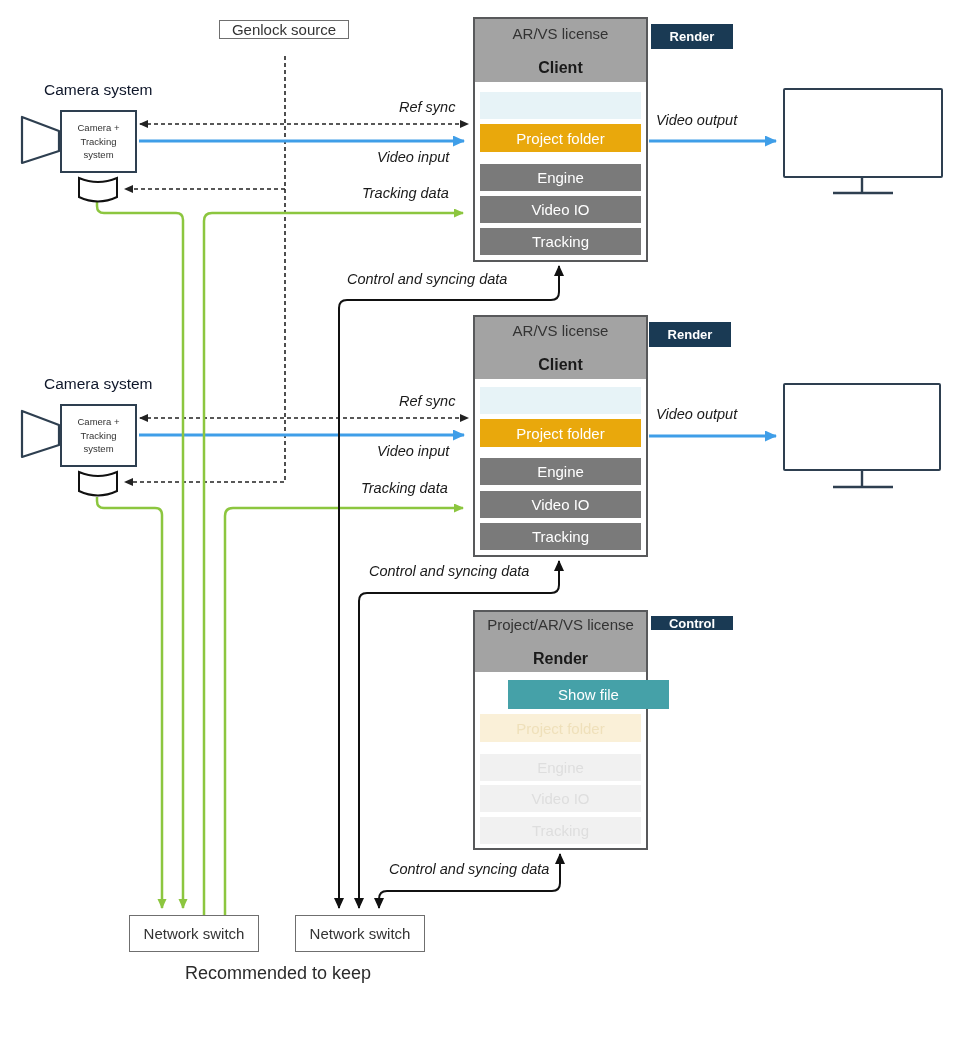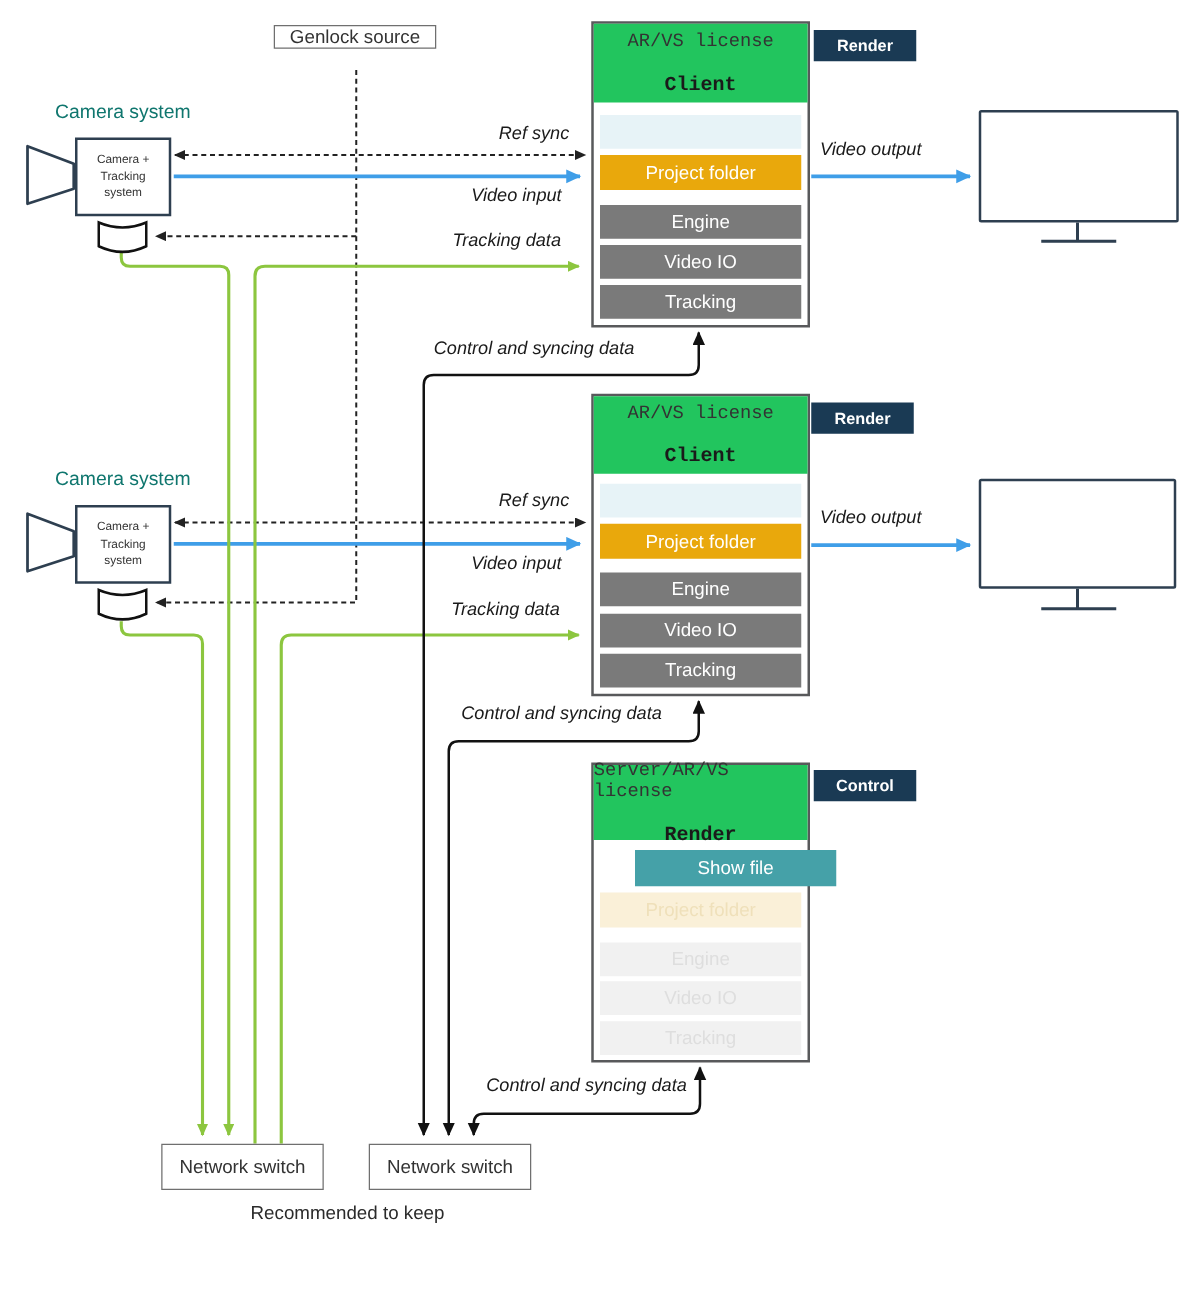--- a/index.html
+++ b/index.html
@@ -2,44 +2,44 @@
 <html><head>
 <meta charset="utf-8">
 <style>
   html,body{margin:0;padding:0;background:#fff;}
   *{box-sizing:border-box;}
   #stage{position:relative;width:961px;height:1039px;background:#fff;
          font-family:"Liberation Sans",sans-serif;color:#333;overflow:hidden;}
   #wires{position:absolute;left:0;top:0;width:961px;height:1039px;pointer-events:none;}
 
   .panel{position:absolute;background:#fff;border:2px solid #58595b;}
-  .panel-header{position:absolute;left:0;top:0;width:100%;background:#22c55e;
-                display:flex;flex-direction:column;align-items:center;justify-content:center;gap:17px;font-family:Liberation Mono, monospace;}
+  .panel-header{position:absolute;left:0;top:0;width:100%;background:#a3a3a3;
+                display:flex;flex-direction:column;align-items:center;justify-content:center;gap:17px;}
   .panel-license{font-size:15px;color:#333;}
   .panel-role{font-size:16px;font-weight:bold;color:#1a1a1a;}
   .row{position:absolute;left:5px;width:161px;display:flex;align-items:center;justify-content:center;
        font-size:15px;color:#fff;}
   .row-blue{background:#e7f3f7;}
   .row-orange{background:#e9a80c;}
   .row-gray{background:#7a7a7a;}
   .row-teal{background:#45a1a8;margin-left:28px;}
   .row-faded-orange{background:#faf0d8;color:#efe0ba;}
   .row-faded-gray{background:#f1f1f1;color:#dedede;}
   .tag{position:absolute;background:#1a3a54;color:#fff;font-size:13px;font-weight:600;
        display:flex;align-items:center;justify-content:center;}
 
   .outline-box{position:absolute;background:#fff;border:1.6px solid #6f6f6f;
                display:flex;align-items:center;justify-content:center;font-size:15px;color:#333;}
   .monitor{position:absolute;background:#fff;border:2.5px solid #2e3f50;border-radius:2px;}
   .cam-body{position:absolute;background:#fff;border:2.2px solid #2e3f50;
             display:flex;flex-direction:column;align-items:center;justify-content:center;
             font-size:9.5px;line-height:1.45;color:#333;text-align:right;}
-  .title-label{position:absolute;font-size:15.5px;color:#0f766e;}
+  .title-label{position:absolute;font-size:15.5px;color:#0f172a;}
   .lbl{position:absolute;font-style:italic;font-size:14.5px;color:#1a1a1a;white-space:nowrap;}
-  .note{position:absolute;text-align:center;font-size:15px;line-height:1.25;color:#2b2b2b;}
+  .note{position:absolute;text-align:center;font-size:18px;line-height:1.25;color:#2b2b2b;}
 </style>
 </head>
 <body>
 
 <div id="stage">
 
   <svg id="wires" viewBox="0 0 961 1039">
     <defs>
       <marker id="mDash" markerUnits="userSpaceOnUse" markerWidth="10" markerHeight="10" refX="8" refY="4" orient="auto-start-reverse">
         <path d="M0,0 L9,4 L0,8 Z" fill="#222"></path>
@@ -126,30 +126,30 @@
     <div class="row row-gray" style="top:141px;height:27px;">Engine</div>
     <div class="row row-gray" style="top:174px;height:27px;">Video IO</div>
     <div class="row row-gray" style="top:206px;height:27px;">Tracking</div>
   </div>
   <div class="tag" style="left:649px;top:322px;width:82px;height:25px;">Render</div>
 
   <div class="monitor" style="left:783px;top:383px;width:158px;height:88px;"></div>
 
   <div class="panel" style="left:473px;top:610px;width:175px;height:240px;">
     <div class="panel-header" style="height:60px;">
-      <span class="panel-license">Server/AR/VS license</span>
+      <span class="panel-license">Project/AR/VS license</span>
       <span class="panel-role">Render</span>
     </div>
     <div class="row row-teal" style="top:68px;height:29px;">Show file</div>
     <div class="row row-faded-orange" style="top:102px;height:28px;">Project folder</div>
     <div class="row row-faded-gray" style="top:142px;height:27px;">Engine</div>
     <div class="row row-faded-gray" style="top:173px;height:27px;">Video IO</div>
     <div class="row row-faded-gray" style="top:205px;height:27px;">Tracking</div>
   </div>
-  <div class="tag" style="left:651px;top:616px;width:82px;height:25px;">Control</div>
+  <div class="tag" style="left:651px;top:616px;width:82px;height:14px;">Control</div>
 
   <div class="outline-box" style="left:129px;top:915px;width:130px;height:37px;">
     <span>Network switch</span>
   </div>
   <div class="outline-box" style="left:295px;top:915px;width:130px;height:37px;">
     <span>Network switch</span>
   </div>
 
   <div class="note" style="left:168px;top:962px;width:220px;">
     <div>Recommended to keep</div>

